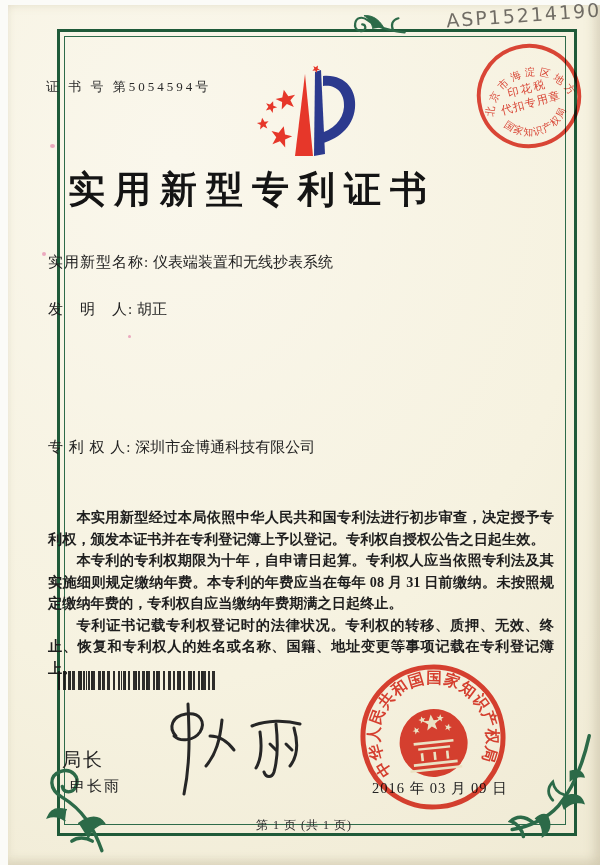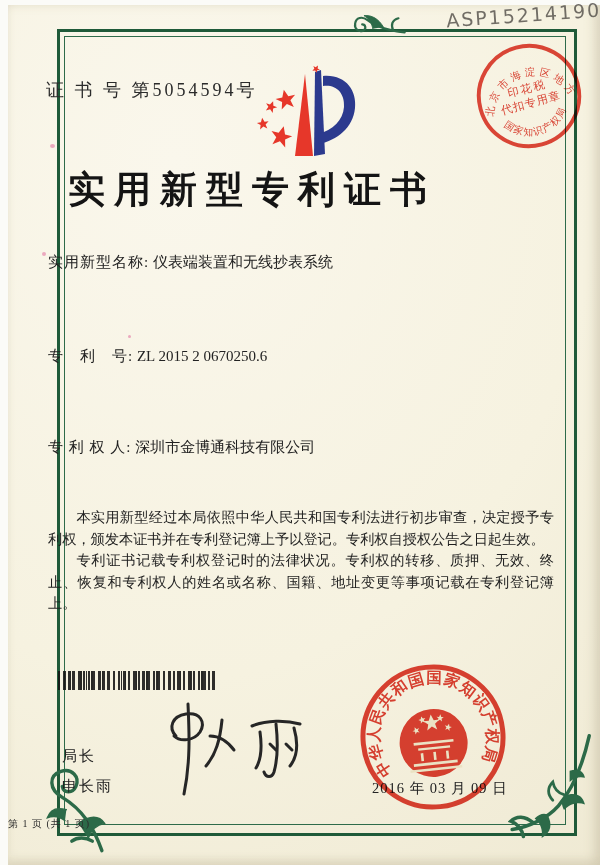--- a/index.html
+++ b/index.html
@@ -5,47 +5,47 @@
   html,body{margin:0;padding:0;background:#fdfdfb;}
   .scan{position:relative;width:600px;height:865px;overflow:hidden;background:#fbfbf8;
         font-family:"Liberation Serif","DejaVu Serif",serif;}
   .paper{position:absolute;left:8px;top:5px;width:592px;height:860px;
          background:radial-gradient(130% 110% at 28% 18%, #faf7ec 0%, #f6f2e0 55%, #eee8d1 100%);
          box-shadow:inset -7px 0 10px rgba(170,160,130,.25), inset 0 -6px 8px rgba(170,160,130,.18);}
   .border-outer{position:absolute;left:49px;top:24px;width:514px;height:801px;
                 border:3px solid #1f5a39;}
   .border-inner{position:absolute;left:56px;top:31px;width:500px;height:787px;
                 border:1px solid #2e6b4a;}
-  .certno{position:absolute;left:38px;top:73px;font-size:18px;letter-spacing:3px;color:#2b2b2b;}
+  .certno{position:absolute;left:38px;top:73px;font-size:13px;letter-spacing:3px;color:#2b2b2b;}
   .title{position:absolute;left:0;top:160px;width:488px;text-align:center;
          font-size:37px;font-weight:700;letter-spacing:9px;color:#141414;}
   .hand-code{position:absolute;left:438px;top:-2px;font-size:19px;color:#5a5650;
              font-family:"DejaVu Sans",sans-serif;transform:rotate(-4deg);letter-spacing:2px;opacity:.85;}
   .field{position:absolute;left:40px;font-size:15px;color:#222;white-space:nowrap;}
   .field .lbl{letter-spacing:1px;margin-top:28px;}
   .f0{top:248px}.f1{top:295px}.f2{top:342px}.f3{top:387px}.f4{top:433px}.f5{top:479px}
   .paras{position:absolute;left:40px;top:502px;width:506px;font-size:14.2px;line-height:21.5px;
          color:#1e1e1e;text-align:justify;}
-  .paras p{margin:0;text-indent:2em;}
+  .paras p{margin:0;text-indent:2em;font-weight:bold;}
   .barcode{position:absolute;left:50px;top:666px;width:160px;height:19px;
      background:
        repeating-linear-gradient(90deg,#141414 0 2px,transparent 2px 5px),
        repeating-linear-gradient(90deg,#141414 0 1px,transparent 1px 7px),
        repeating-linear-gradient(90deg,#0a0a0a 0 2px,transparent 2px 11px);
      opacity:.88;}
-  .signer-title{position:absolute;left:54px;top:742px;font-size:15px;letter-spacing:2px;color:#222;}
-  .signer-name{position:absolute;left:54px;top:772px;font-size:15px;letter-spacing:2px;color:#222;}
+  .signer-title{position:absolute;left:54px;top:742px;font-size:19px;letter-spacing:2px;color:#222;}
+  .signer-name{position:absolute;left:62px;top:772px;font-size:15px;letter-spacing:2px;color:#222;}
   .sig{position:absolute;left:140px;top:693px;width:170px;height:100px;}
   .seal{position:absolute;left:345px;top:652px;width:160px;height:160px;
         mix-blend-mode:multiply;opacity:.93;}
   .seal-date{position:absolute;left:364px;top:774px;font-size:14.5px;letter-spacing:1px;color:#232323;}
   .tax-stamp{position:absolute;left:462px;top:32px;width:118px;height:118px;
              mix-blend-mode:multiply;opacity:.9;}
-  .footer{position:absolute;left:0;top:812px;width:592px;
-          font-size:10px;color:#2c2c2c;letter-spacing:1px;}
+  .footer{position:absolute;left:0;top:812px;width:592px;text-align:center;
+          font-size:12px;color:#2c2c2c;letter-spacing:1px;}
   .logo{position:absolute;left:235px;top:55px;width:118px;height:108px;}
   .flourish{position:absolute;}
   .fl-top{left:344px;top:0px;width:54px;height:42px;}
   .fl-bl{left:16px;top:758px;width:82px;height:92px;transform:scaleX(-1);}
   .fl-br{left:500px;top:726px;width:84px;height:116px;}
   .speck{position:absolute;border-radius:50%;background:#e06a9a;opacity:.55;}
 </style>
 </head>
 <body>
 
@@ -114,31 +114,32 @@
         </text>
         <text x="60" y="56" font-size="11.5" text-anchor="middle" letter-spacing="2">印花税</text>
         <text x="60" y="71" font-size="11.5" text-anchor="middle" letter-spacing="1">代扣专用章</text>
       </g>
     </svg>
 
     <div class="field f0">
       <span class="lbl">实用新型名称:</span>
       <span class="val">仪表端装置和无线抄表系统</span>
     </div>
-    <div class="field f2">
-      <span class="lbl">专　利　号:</span>
-      <span class="val">ZL 2015 2 0670250.6</span>
+    <div class="field f1">
+      <span class="lbl">发　明　人:</span>
+      <span class="val">胡正</span>
     </div>
     <div class="field f4">
       <span class="lbl">专 利 权 人:</span>
       <span class="val">深圳市金博通科技有限公司</span>
     </div>
 
     <div class="paras">
       <p>本实用新型经过本局依照中华人民共和国专利法进行初步审查，决定授予专利权，颁发本证书并在专利登记簿上予以登记。专利权自授权公告之日起生效。</p>
+      <p>本专利的专利权期限为十年，自申请日起算。专利权人应当依照专利法及其实施细则规定缴纳年费。本专利的年费应当在每年 08 月 31 日前缴纳。未按照规定缴纳年费的，专利权自应当缴纳年费期满之日起终止。</p>
       <p>专利证书记载专利权登记时的法律状况。专利权的转移、质押、无效、终止、恢复和专利权人的姓名或名称、国籍、地址变更等事项记载在专利登记簿上。</p>
     </div>
 
     <div class="barcode"></div>
 
     <div class="signer-title">局长</div>
     <div class="signer-name">申长雨</div>
 
     <svg class="sig" viewBox="0 0 170 100">
       <g fill="none" stroke="#262626" stroke-width="3" stroke-linecap="round">

